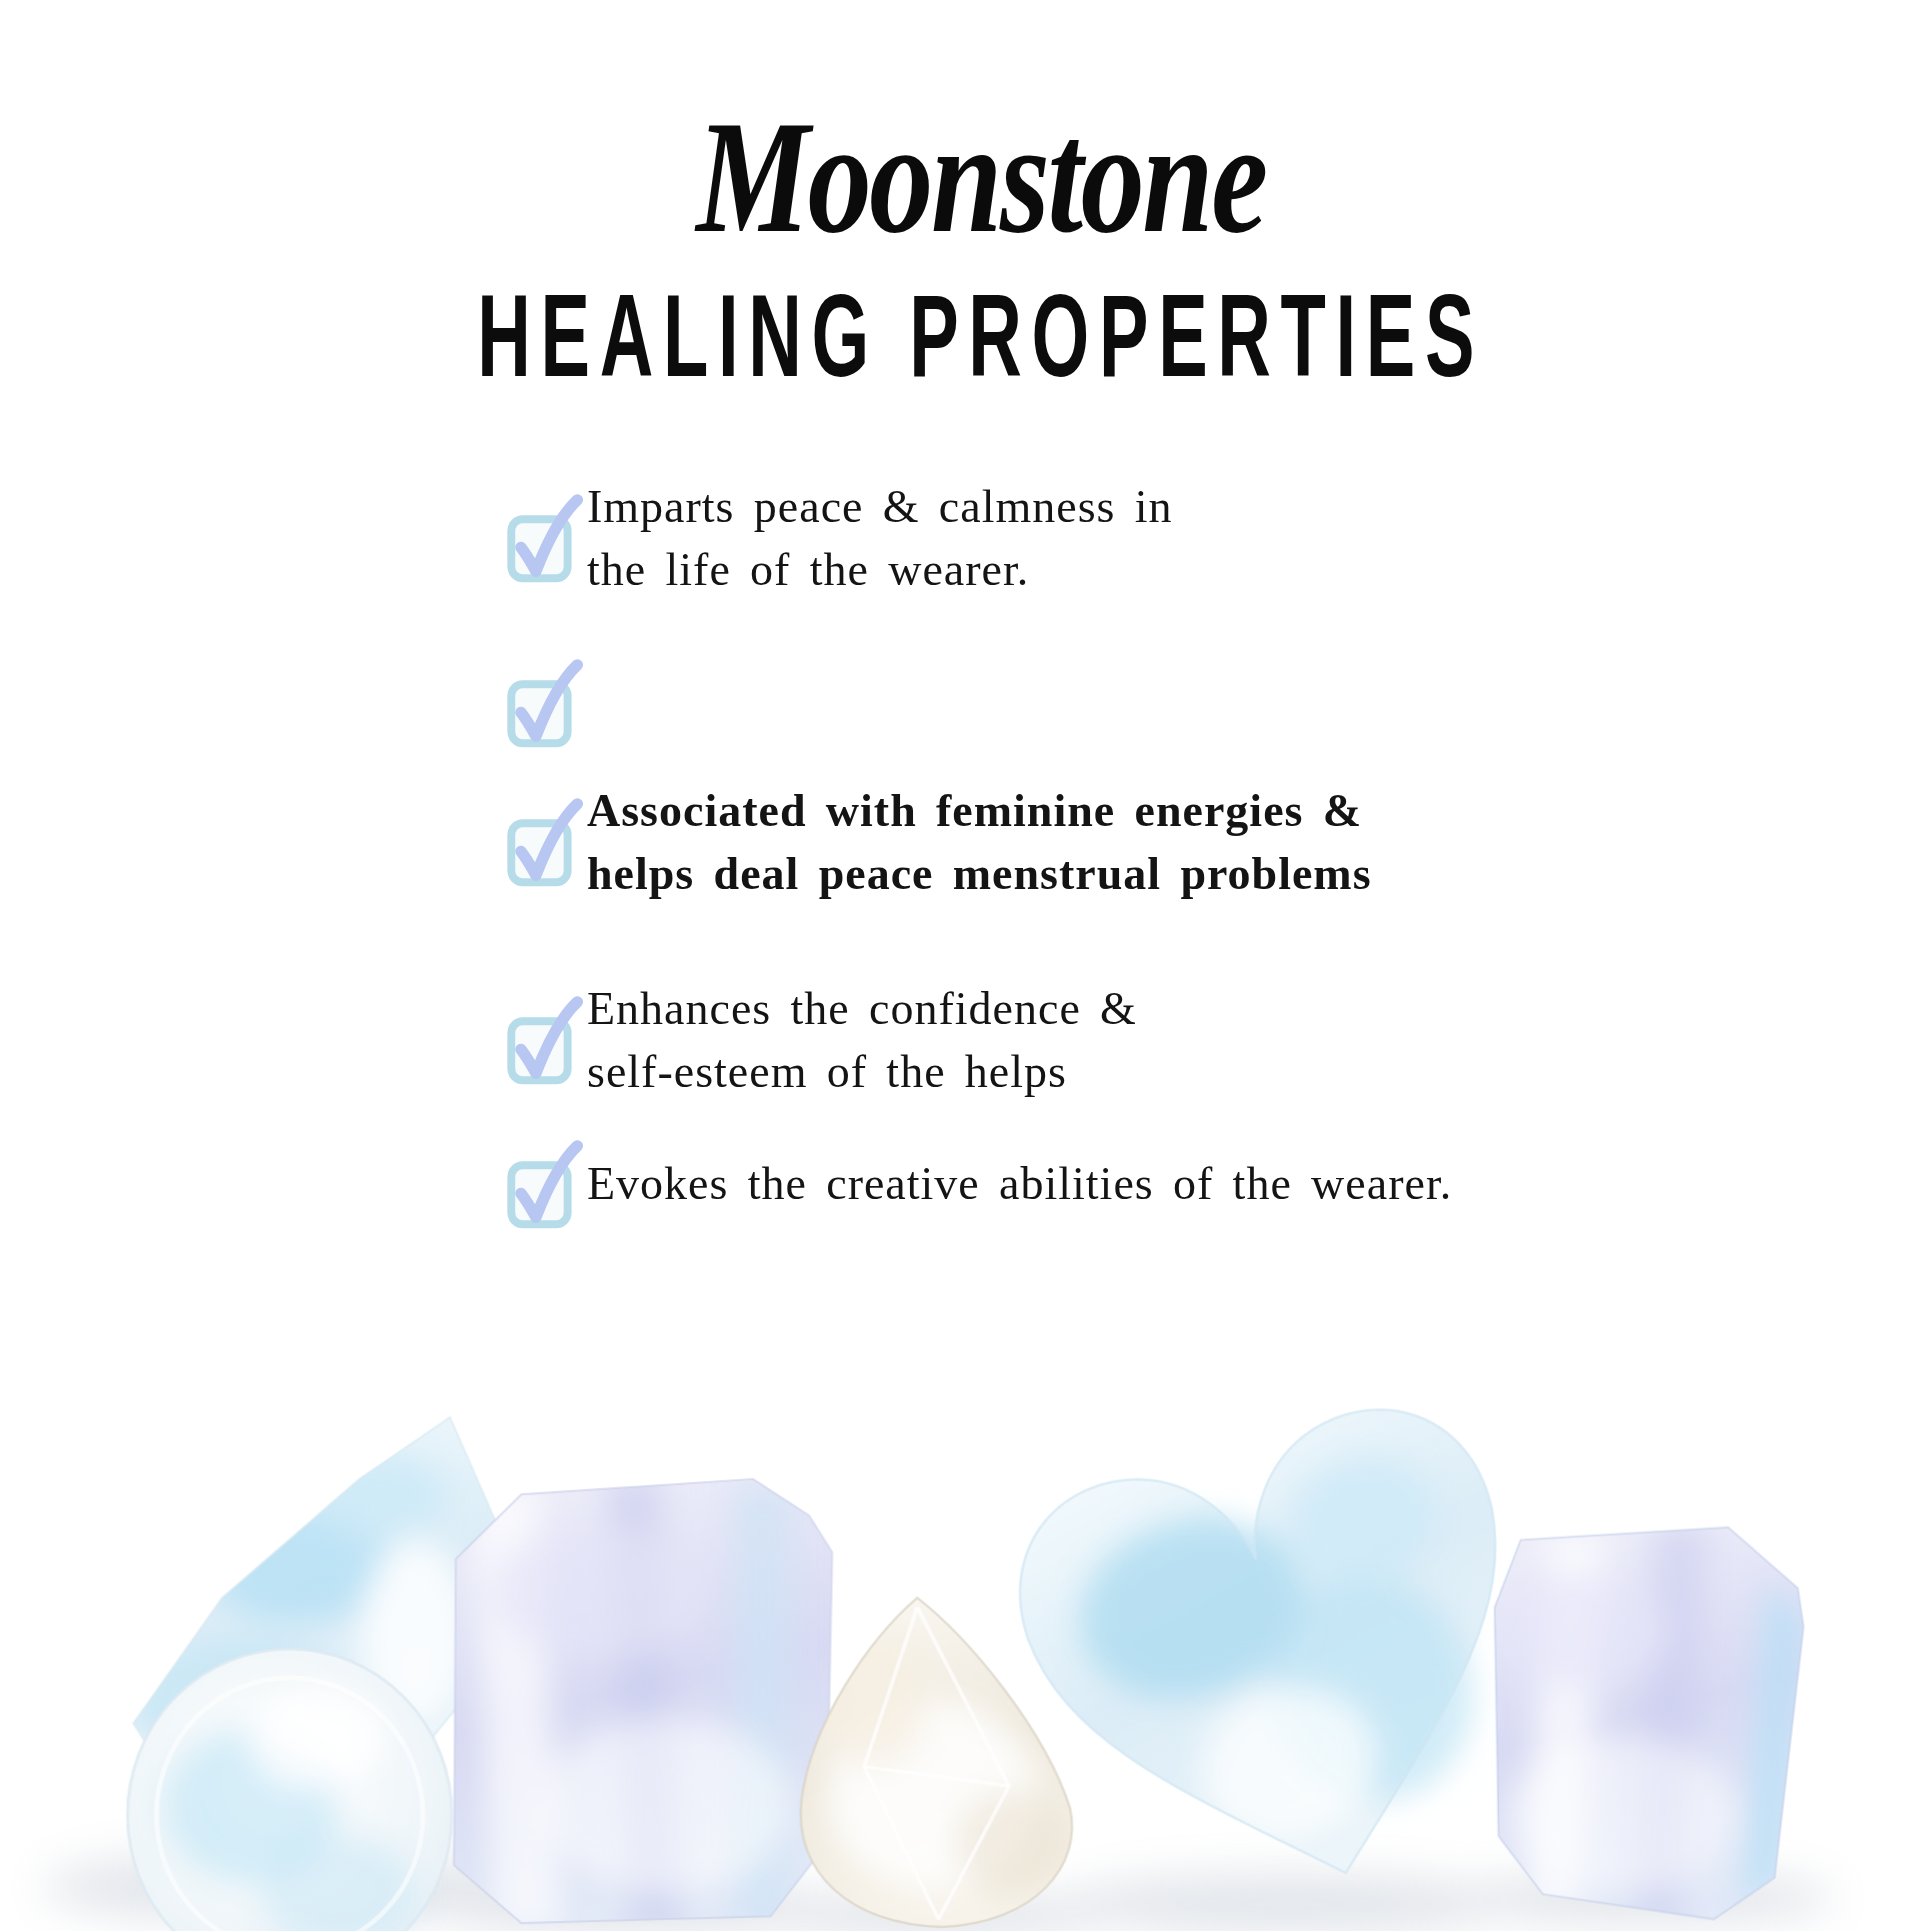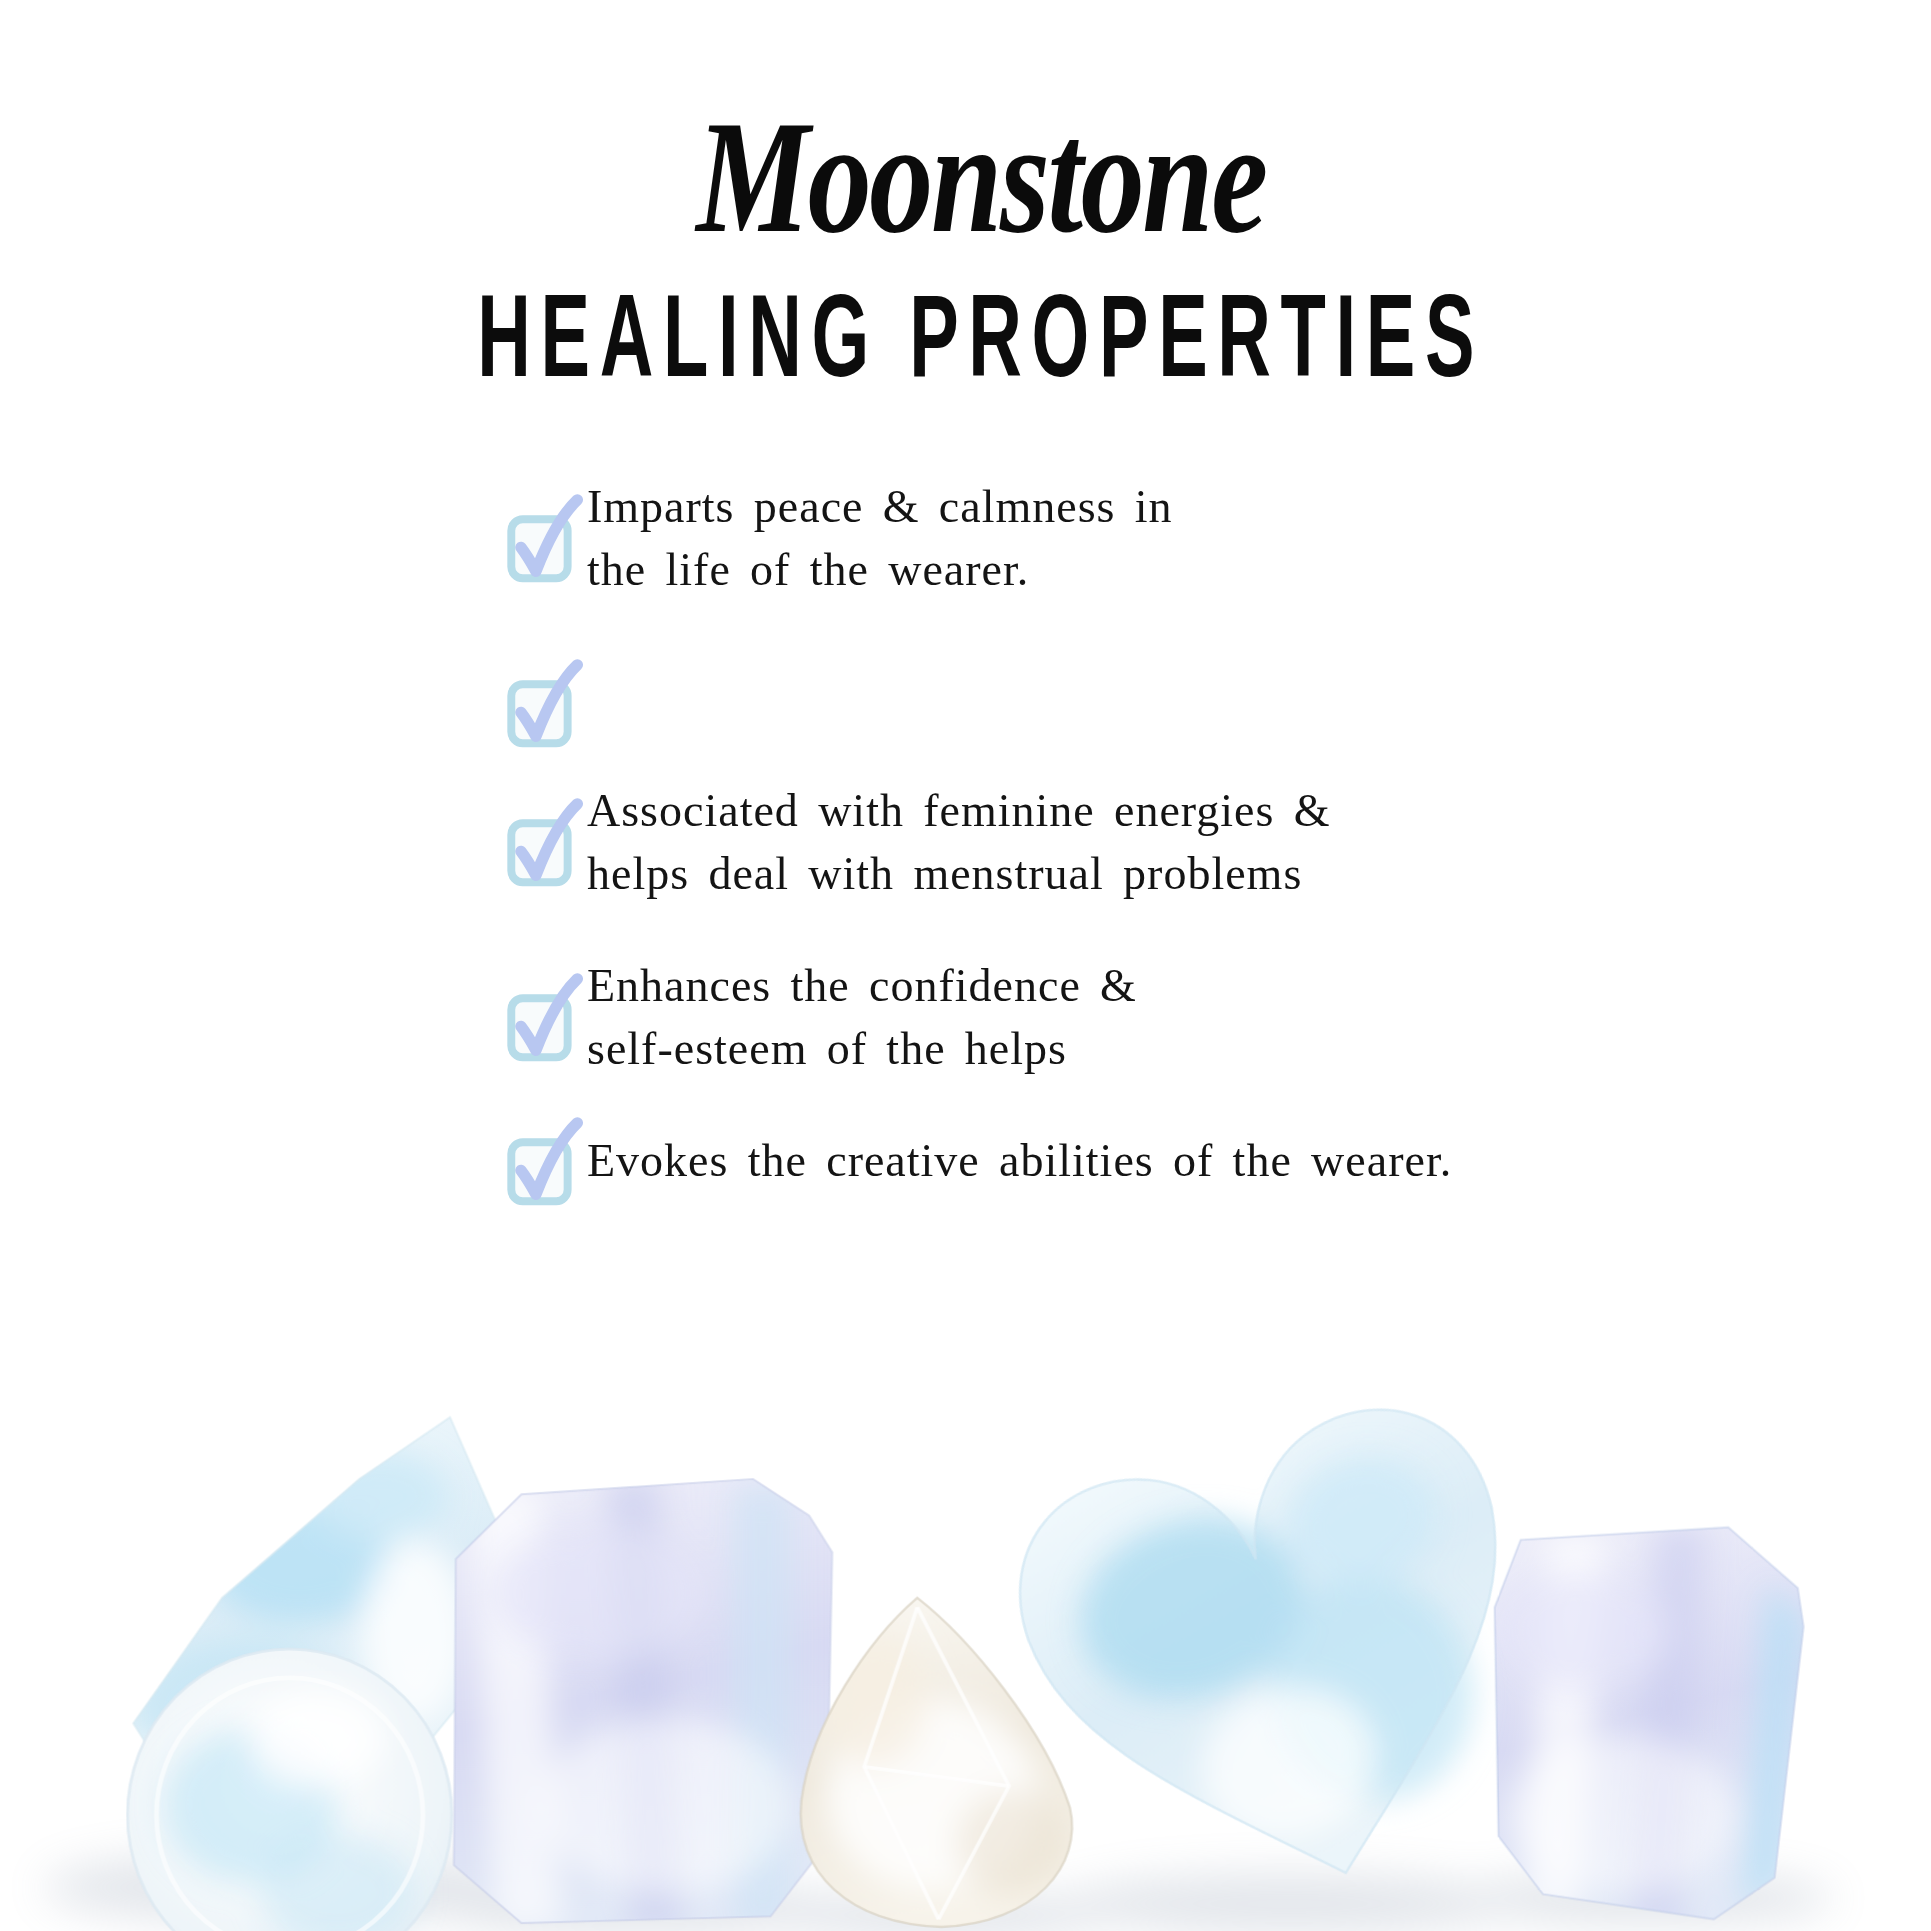--- a/index.html
+++ b/index.html
@@ -24,21 +24,21 @@
     letter-spacing:.13em;color:#0c0c0c;
     transform:scaleX(.64);transform-origin:center;
     white-space:nowrap;
   }
 
   
   .checklist{position:absolute;left:506px;top:475px;width:1139px;}
   .item{display:flex;align-items:center;}
   .item.m1{margin-bottom:54px;}
   .item.m2{margin-bottom:29px;}
-  .item.m3{margin-bottom:49px;}
+  .item.m3{margin-bottom:72px;font-weight:bold;}
   .item.m4{margin-bottom:33px;margin-top:14px;}
   .check{flex:0 0 81px;width:81px;height:91px;margin-top:3.9px;}
   .itext{
     color:#141414;font-size:46px;line-height:63px;
     letter-spacing:1px;word-spacing:6.8px;
     font-family:"Liberation Serif",serif;
   }
 
   
   .gems{position:absolute;left:0;top:1390px;width:1931px;height:541px;}
@@ -77,21 +77,21 @@
       </svg>
     </div>
 
     <div class="item m3">
       <svg class="check" viewBox="0 0 92 100">
         <rect x="6" y="27" width="64" height="67" rx="13" fill="#f8fbfc" stroke="#b7dce9" stroke-width="9"></rect>
         <path d="M17 59 C23 67 29 77 34 86 C46 55 62 23 81 5" fill="none" stroke="#b8c7f1" stroke-width="13" stroke-linecap="round" stroke-linejoin="round"></path>
       </svg>
       <div class="itext">
         <div>Associated with feminine energies &amp;</div>
-        <div>helps deal with menstrual problems</div>
+        <div>helps deal peace menstrual problems</div>
       </div>
     </div>
 
     <div class="item m4">
       <svg class="check" viewBox="0 0 92 100">
         <rect x="6" y="27" width="64" height="67" rx="13" fill="#f8fbfc" stroke="#b7dce9" stroke-width="9"></rect>
         <path d="M17 59 C23 67 29 77 34 86 C46 55 62 23 81 5" fill="none" stroke="#b8c7f1" stroke-width="13" stroke-linecap="round" stroke-linejoin="round"></path>
       </svg>
       <div class="itext">
         <div>Enhances the confidence &amp;</div>

